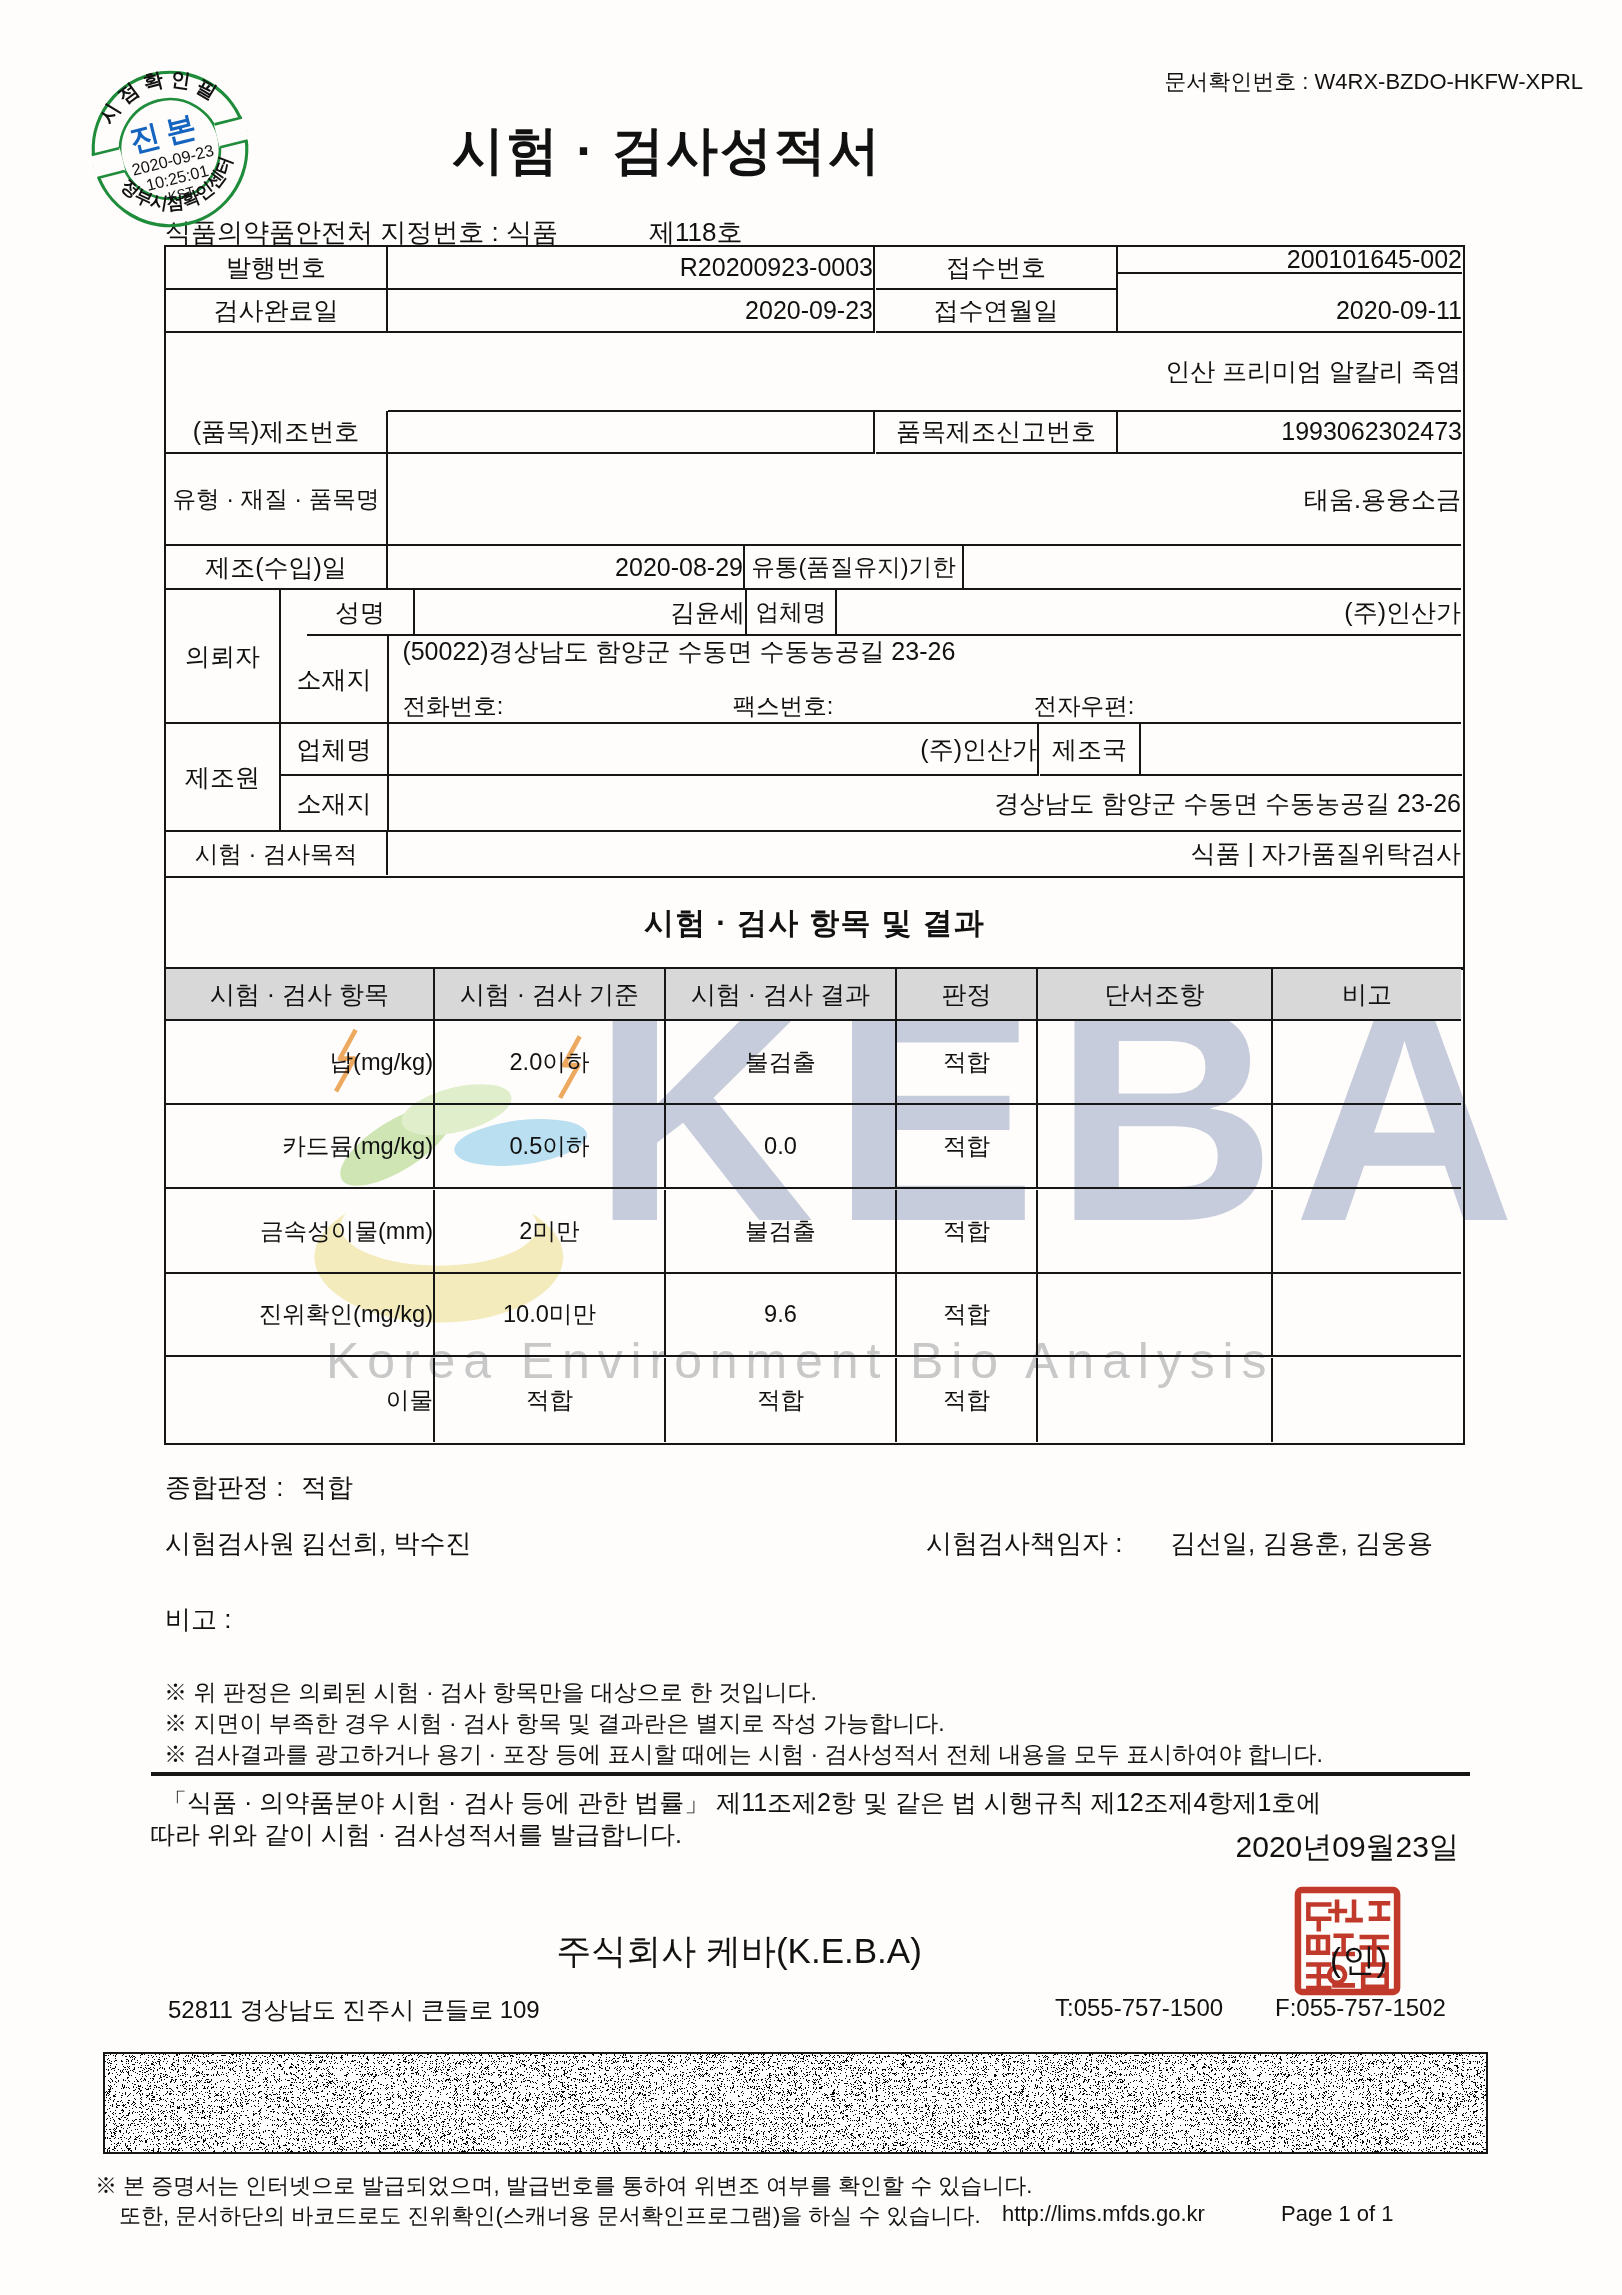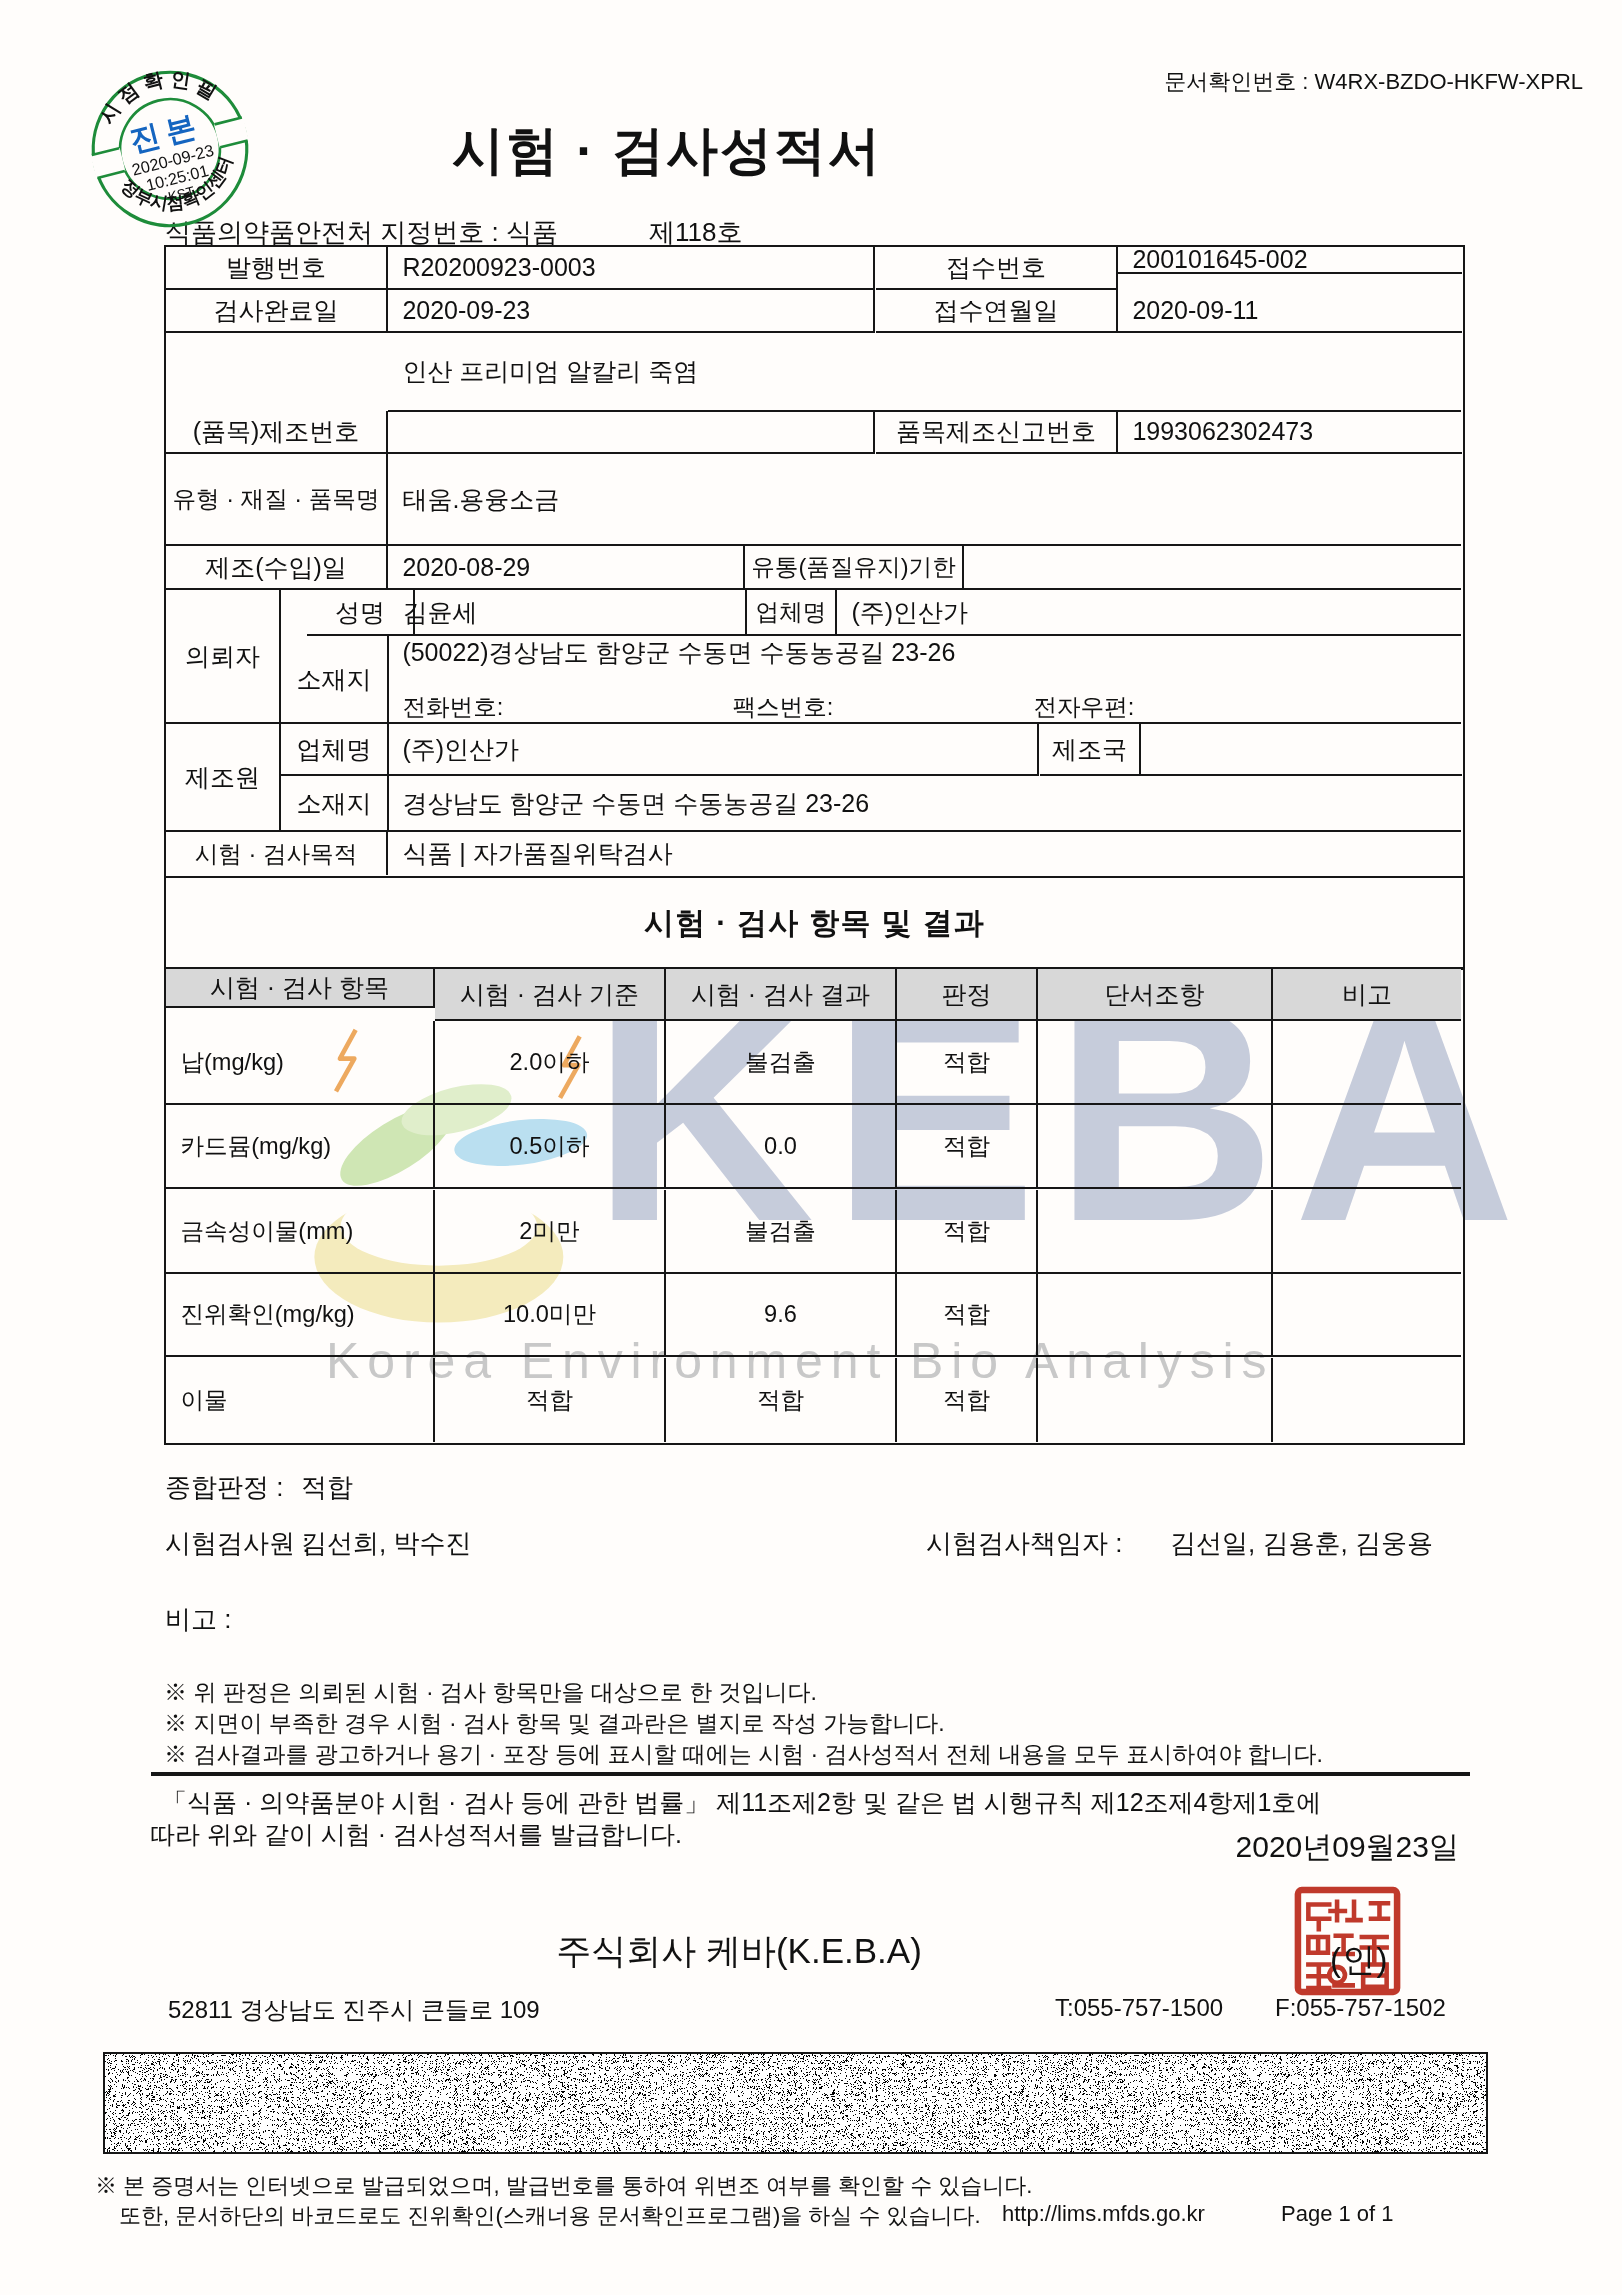--- a/index.html
+++ b/index.html
@@ -13,21 +13,21 @@
   .wm-caption { font-size:50px; letter-spacing:7.9px; white-space:nowrap; opacity:.95; }
 
   
   .content { position:absolute; z-index:2; inset:0; }
   .txt { position:absolute; white-space:nowrap; }
 
   
   .tbl { position:absolute; border:2.6px solid #161616; background:transparent; }
   .cell { position:absolute; border-right:2px solid #161616; border-bottom:2.6px solid #161616; display:flex; align-items:center; font-size:25px; background:transparent; }
   .cell.c { justify-content:center; text-align:center; }
-  .cell.l { justify-content:flex-start; padding-left:14.4px; }
+  .cell.l { justify-content:flex-end; padding-left:14.4px; }
   .cell.noR { border-right:none; }
   .cell.noB { border-bottom:none; }
   .hdr { background:#d8d8d8; font-size:25px; }
   .sectionbox { position:absolute; border:2.6px solid #161616; display:flex; align-items:center; justify-content:center; font-size:30px; font-weight:bold; letter-spacing:1.3px; }
 
   .phone-row { display:flex; width:100%; font-size:23.6px; }
   .cell-col { flex-direction:column; align-items:stretch; justify-content:center; gap:22px; }
 
   
   .barcode { position:absolute; border:2.6px solid #161616; overflow:hidden; background:#fff; }
@@ -208,21 +208,21 @@
           <span>식품 | 자가품질위탁검사</span>
         </div>
     </div>
 
     <div class="sectionbox" style="left:164px;top:876px;width:1301px;height:94px;">
       <span>시험 · 검사 항목 및 결과</span>
     </div>
 
     <div class="tbl" style="left:164px;top:967px;width:1301px;height:478px;">
 
-      <div class="cell c hdr" style="left:0;top:0;width:269px;height:39px;">
+      <div class="cell c hdr" style="left:0;top:0;width:269px;height:52px;">
           <span>시험 · 검사 항목</span>
         </div>
       <div class="cell c hdr" style="left:269px;top:0;width:231px;height:52px;">
           <span>시험 · 검사 기준</span>
         </div>
       <div class="cell c hdr" style="left:500px;top:0;width:231px;height:52px;">
           <span>시험 · 검사 결과</span>
         </div>
       <div class="cell c hdr" style="left:731px;top:0;width:141px;height:52px;">
           <span>판정</span>

